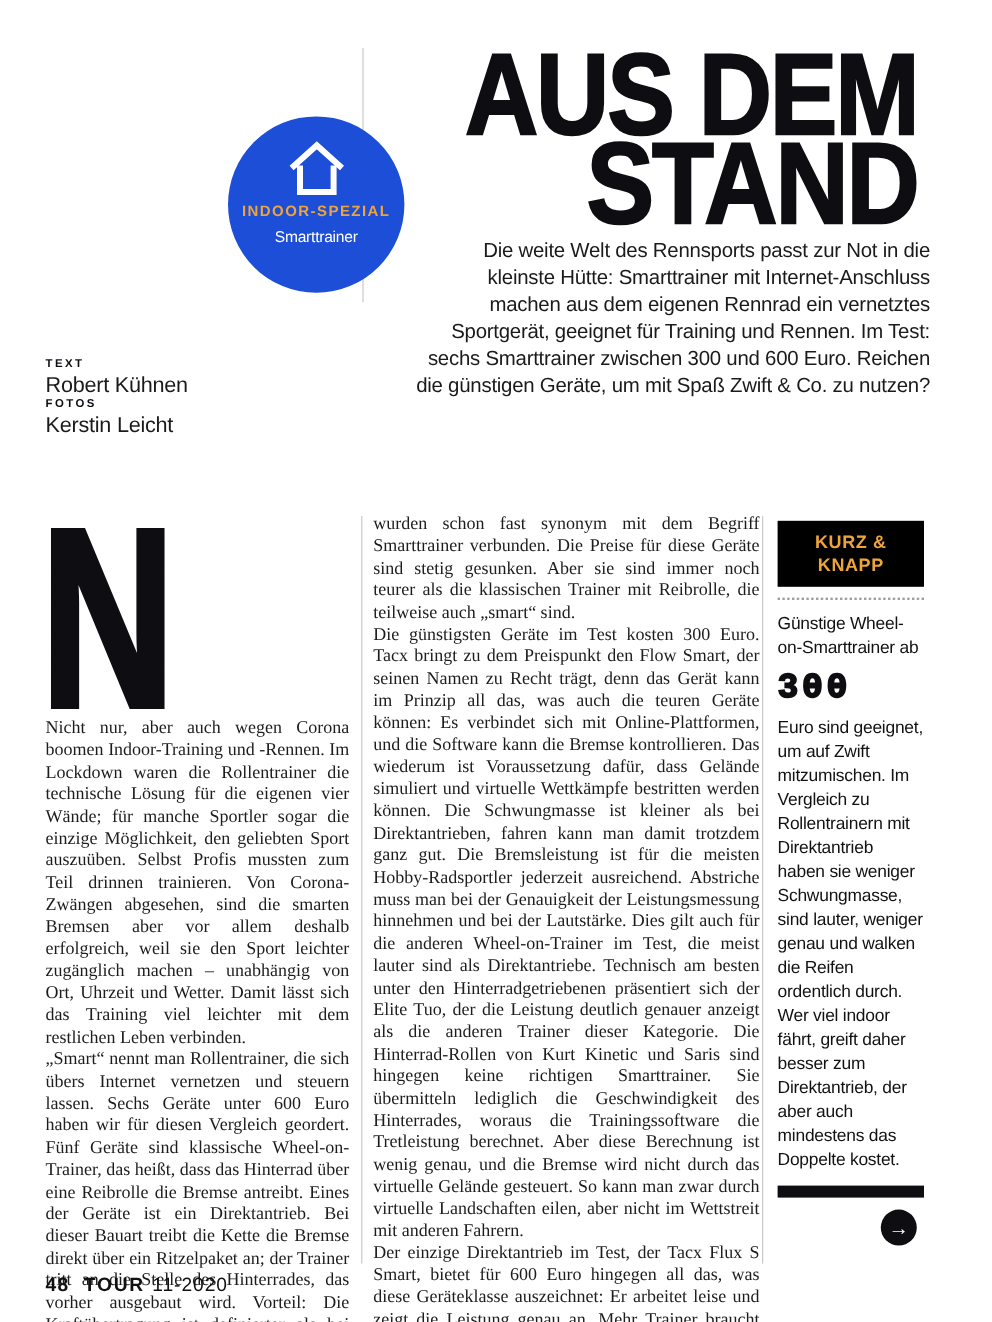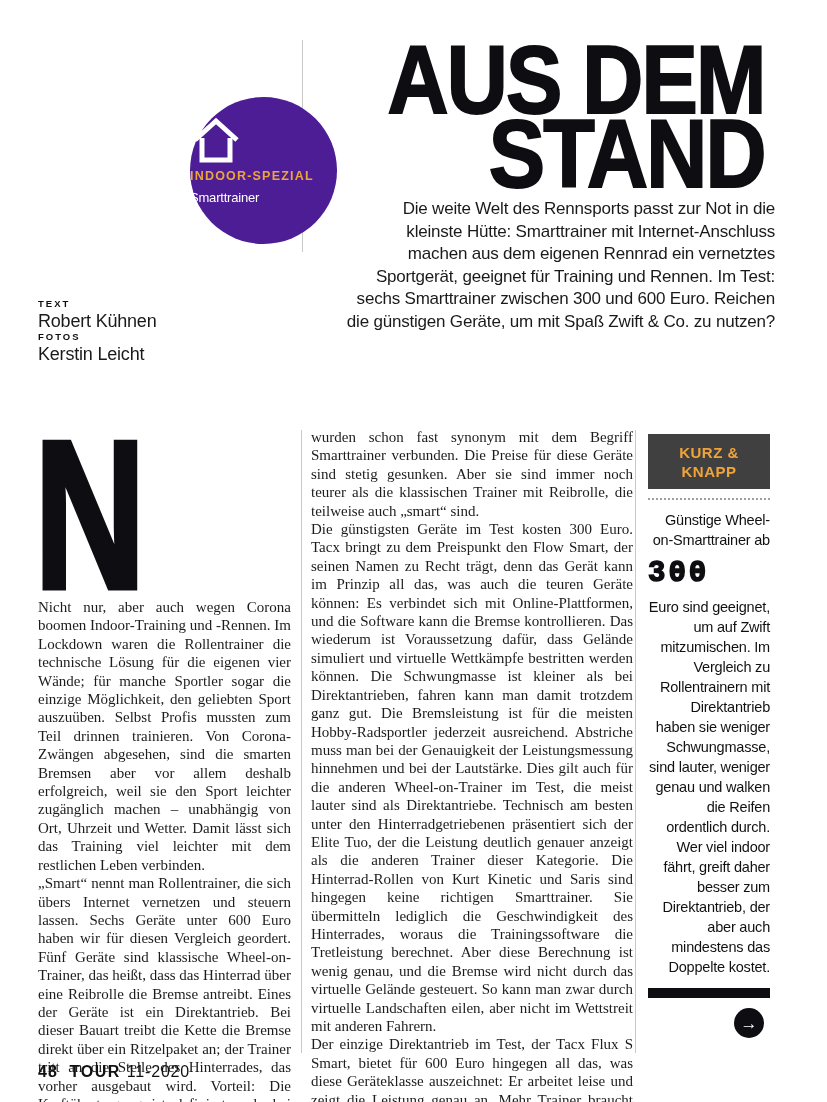--- a/index.html
+++ b/index.html
@@ -7,21 +7,21 @@
   .page{position:absolute;inset:0;overflow:hidden;background:#fff;}
 
   
   .rule{position:absolute;width:1px;background:#c9c9c9;}
   .rule-top{left:302px;top:40px;height:212px;}
   .rule-mid{left:301px;top:430px;height:623px;}
   .rule-right{left:635px;top:430px;height:623px;}
 
   
   .badge{position:absolute;left:190px;top:97px;width:147px;height:147px;border-radius:50%;
-    background:#4c1d95;display:flex;flex-direction:column;align-items:flex-start;justify-content:flex-start;z-index:2;}
+    background:#1d4ed8;display:flex;flex-direction:column;align-items:center;justify-content:flex-start;z-index:2;}
   .badge svg{margin-top:19px;display:block;}
   .badge-kicker{margin-top:5px;font-size:12.5px;font-weight:bold;letter-spacing:1.2px;color:#efa43b;}
   .badge-label{margin-top:7px;font-size:13px;color:#ffffff;letter-spacing:-0.2px;}
 
   
   .headline{position:absolute;right:62px;top:43px;text-align:right;font-weight:bold;
     font-size:96px;line-height:74px;letter-spacing:-2px;color:#0d0d12;
     -webkit-text-stroke:2px #0d0d12;transform:scaleX(0.88);transform-origin:100% 0;white-space:nowrap;}
   .headline span{display:block;}
 
@@ -41,24 +41,24 @@
 
   
   .serif{font-family:"Liberation Serif",serif;font-size:15px;line-height:18.4px;color:#1c1c1c;
     text-align:justify;hyphens:auto;-webkit-hyphens:auto;}
   .serif p{margin:0;}
   .col1{position:absolute;left:38px;top:598px;width:253px;}
   .col2{position:absolute;left:311px;top:428px;width:322px;}
 
   
   .sidebar{position:absolute;left:648px;top:434px;width:122px;}
-  .kicker-box{background:#404040;color:#efa43b;text-align:center;font-weight:bold;
+  .kicker-box{background:#000000;color:#efa43b;text-align:center;font-weight:bold;
     font-size:15px;line-height:19px;letter-spacing:0.5px;padding:9px 14px 8px;}
   .dotted-rule{height:0;border-top:2px dotted #a0a0a0;margin:9px 0 10px;}
-  .sidebar-text{text-align:right;font-size:14.5px;line-height:20px;color:#111;letter-spacing:-0.2px;}
+  .sidebar-text{text-align:left;font-size:14.5px;line-height:20px;color:#111;letter-spacing:-0.2px;}
   .big-number{text-align:left;font-size:29px;line-height:42px;font-weight:bold;letter-spacing:3px;
     color:#0d0d12;-webkit-text-stroke:1.5px #0d0d12;margin:3px 0 2px;font-family:Liberation Mono, monospace;}
   .end-bar{height:10px;background:#0d0d12;margin-top:11px;}
 
   
   .arrow-button{position:absolute;left:734px;top:1008px;width:30px;height:30px;border-radius:50%;
     background:#0d0d12;color:#fff;display:flex;align-items:center;justify-content:center;
     font-size:17px;line-height:1;cursor:pointer;}
 
   

